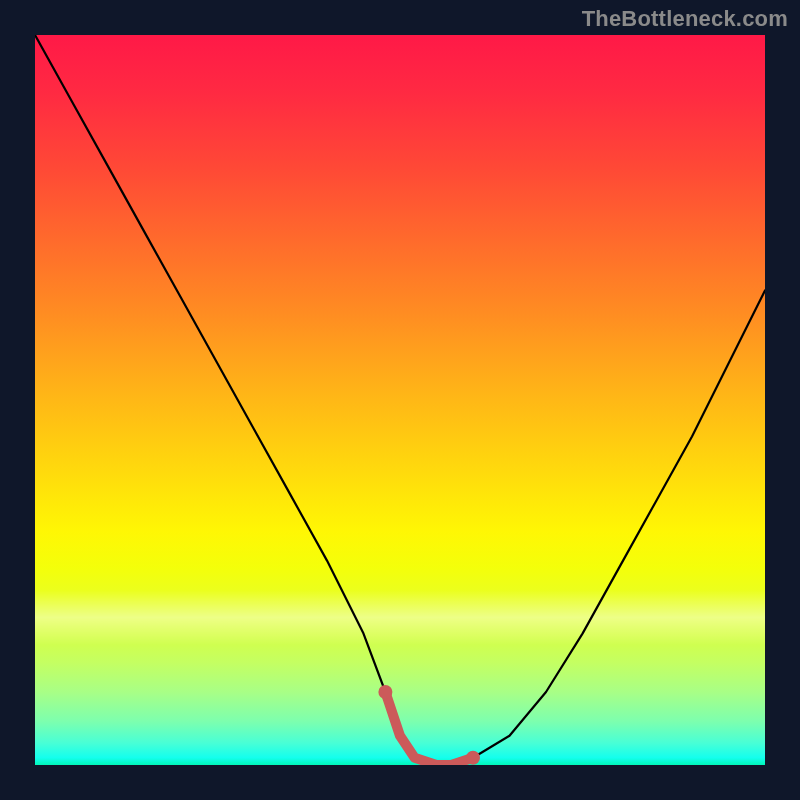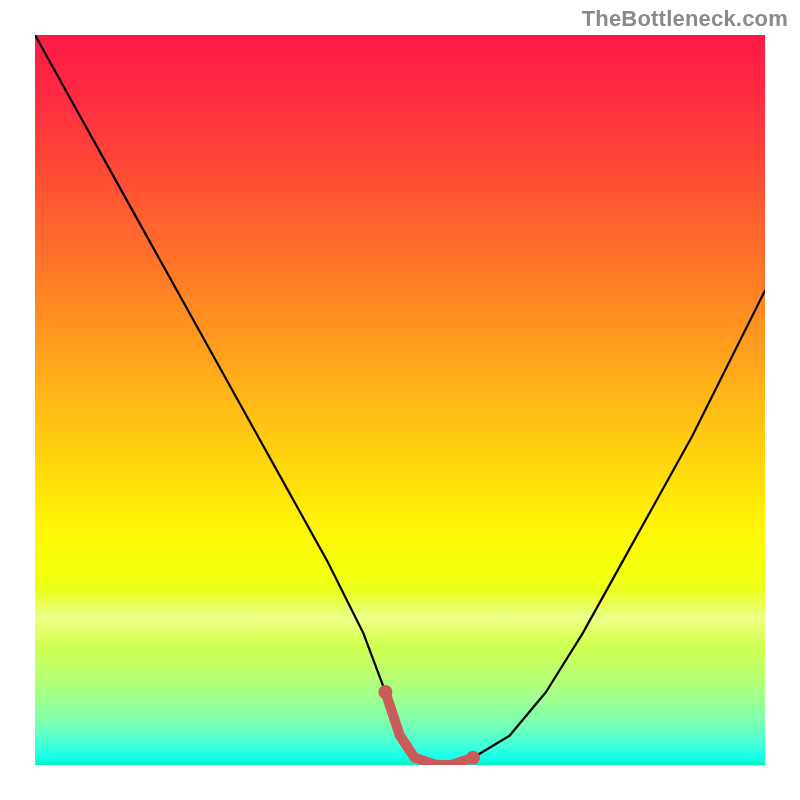--- a/index.html
+++ b/index.html
@@ -1,21 +1,21 @@
 <!DOCTYPE html>
 <html><head>
 <meta charset="utf-8">
 <style>
   * { margin: 0; padding: 0; box-sizing: border-box; }
   html, body { width: 800px; height: 800px; overflow: hidden; background: #000; }
   .frame {
     position: relative;
     width: 800px;
     height: 800px;
-    background: #ffffff;
+    background: #0f172a;
   }
   .watermark {
     position: absolute;
     top: 6px;
     right: 12px;
     font-family: Arial, Helvetica, sans-serif;
     font-size: 22px;
     font-weight: bold;
     color: #8a8a8a;
     letter-spacing: 0.2px;

